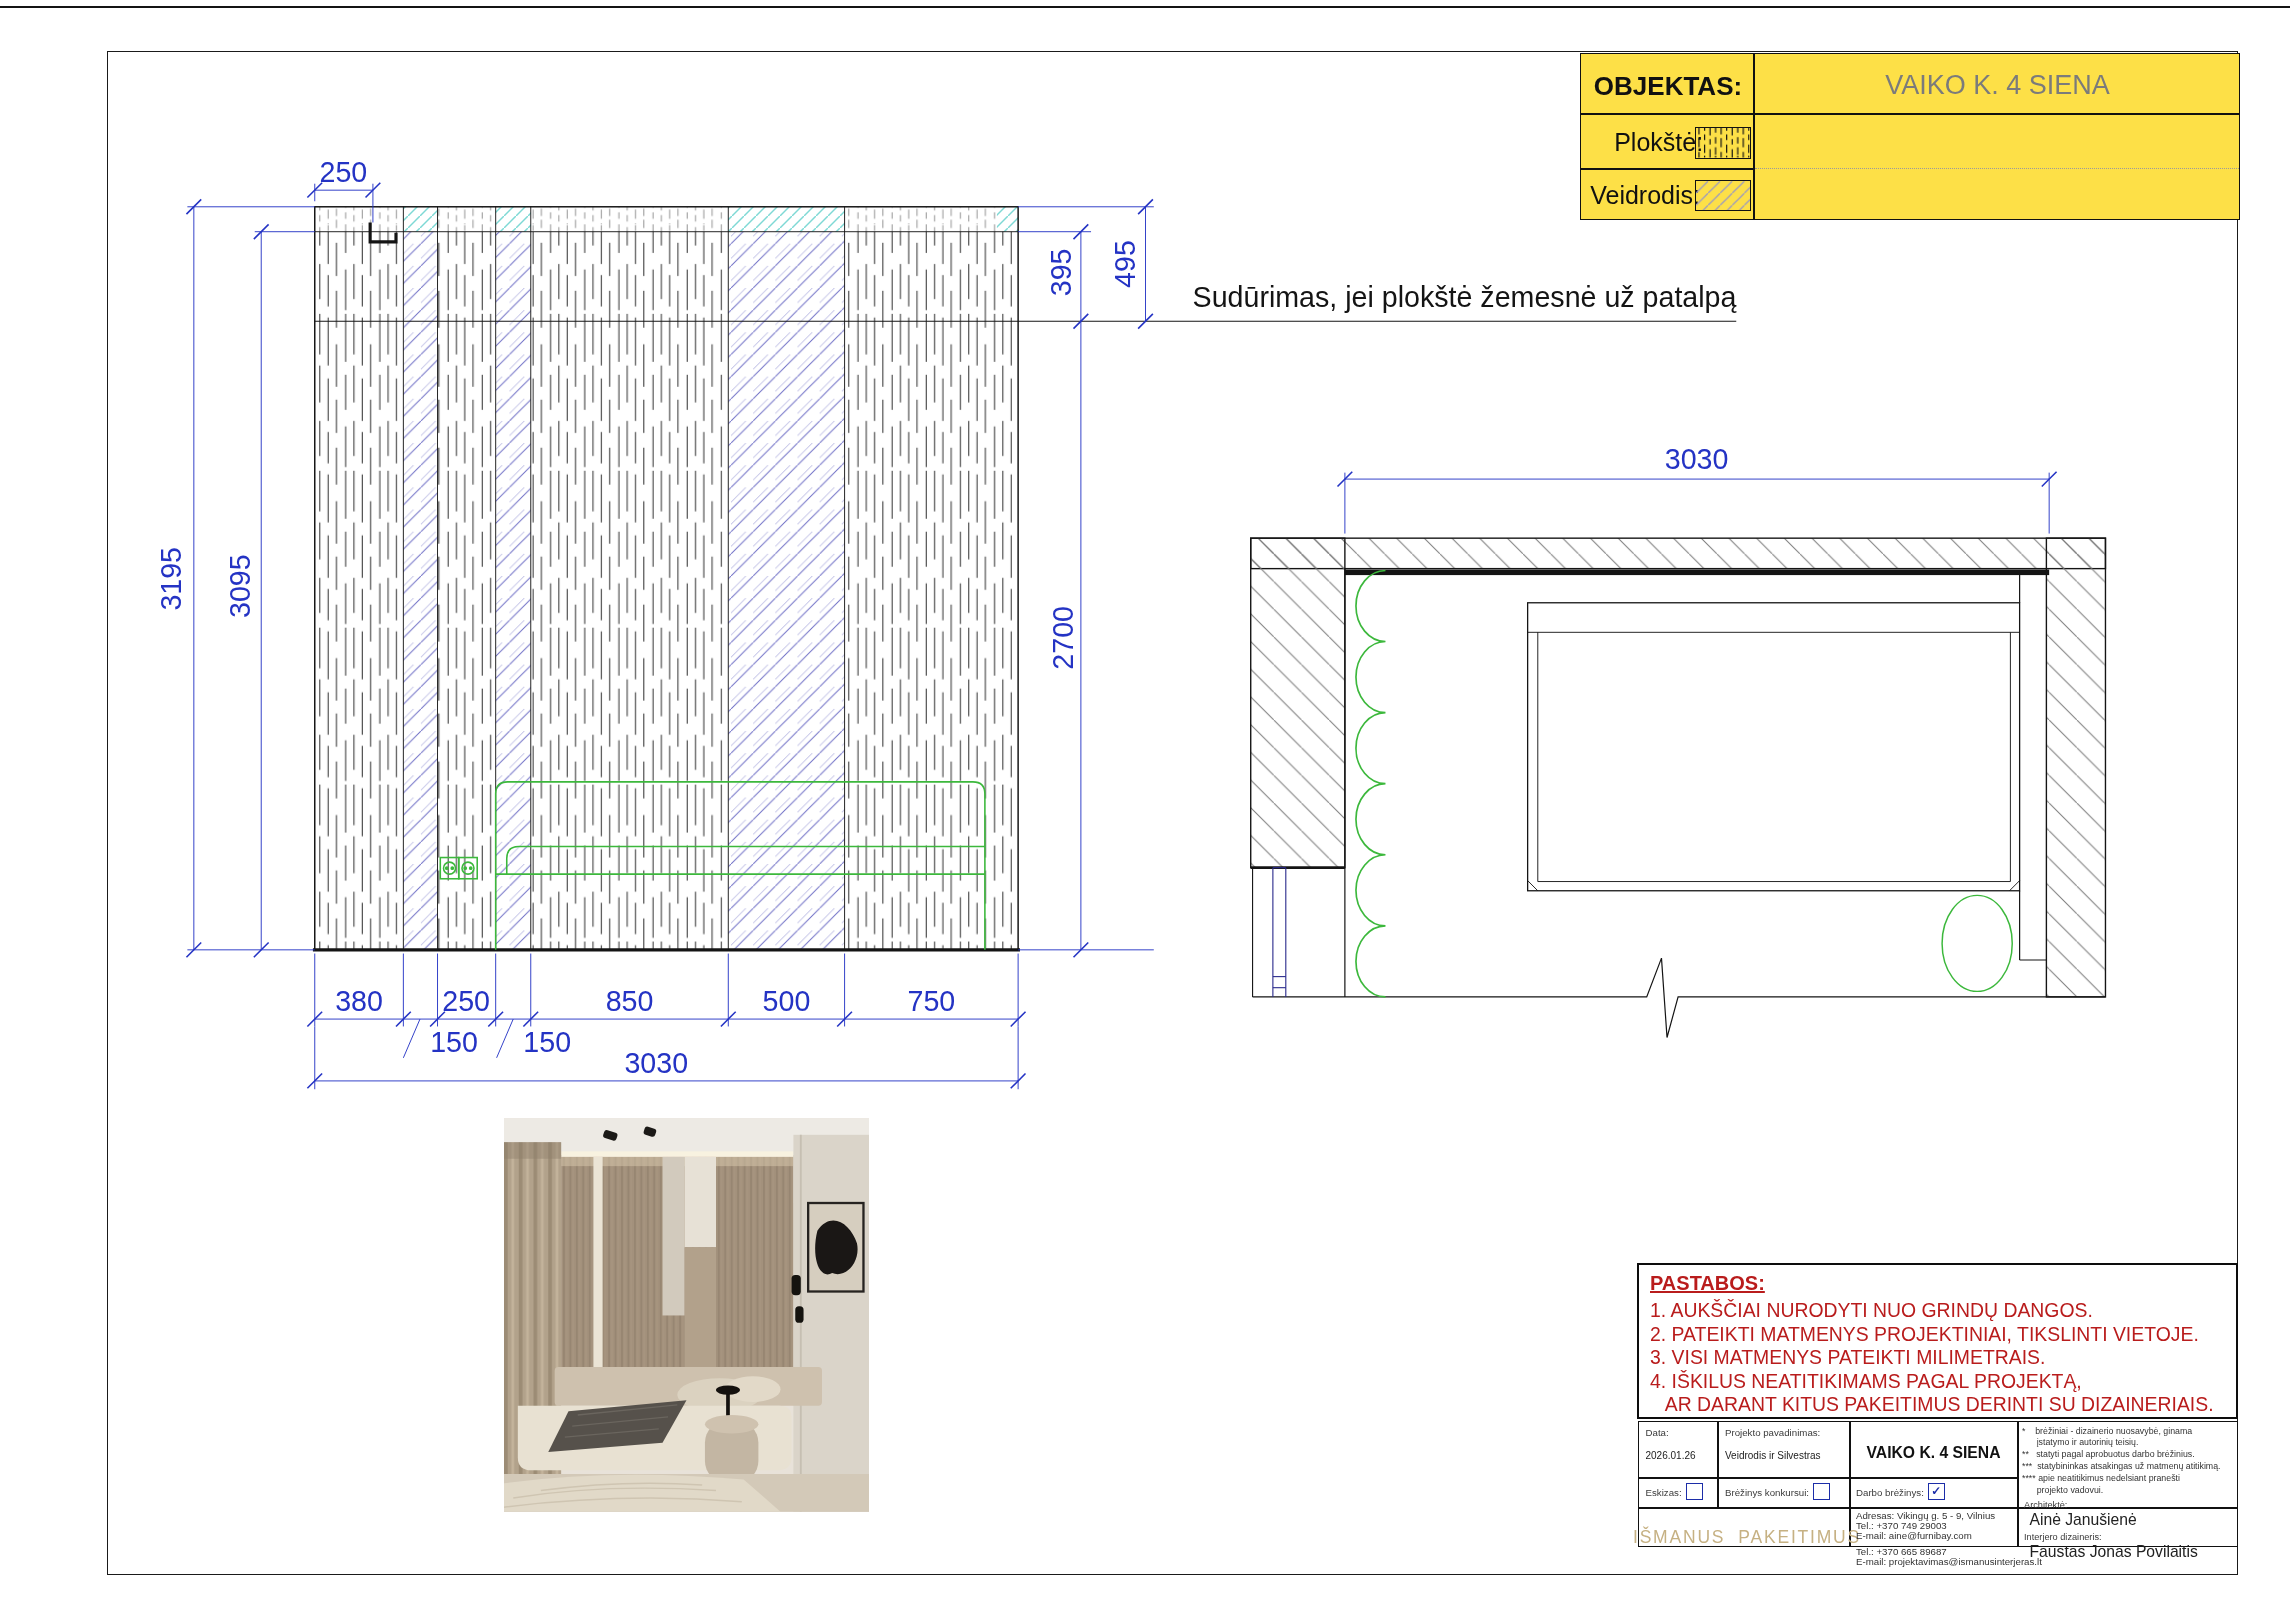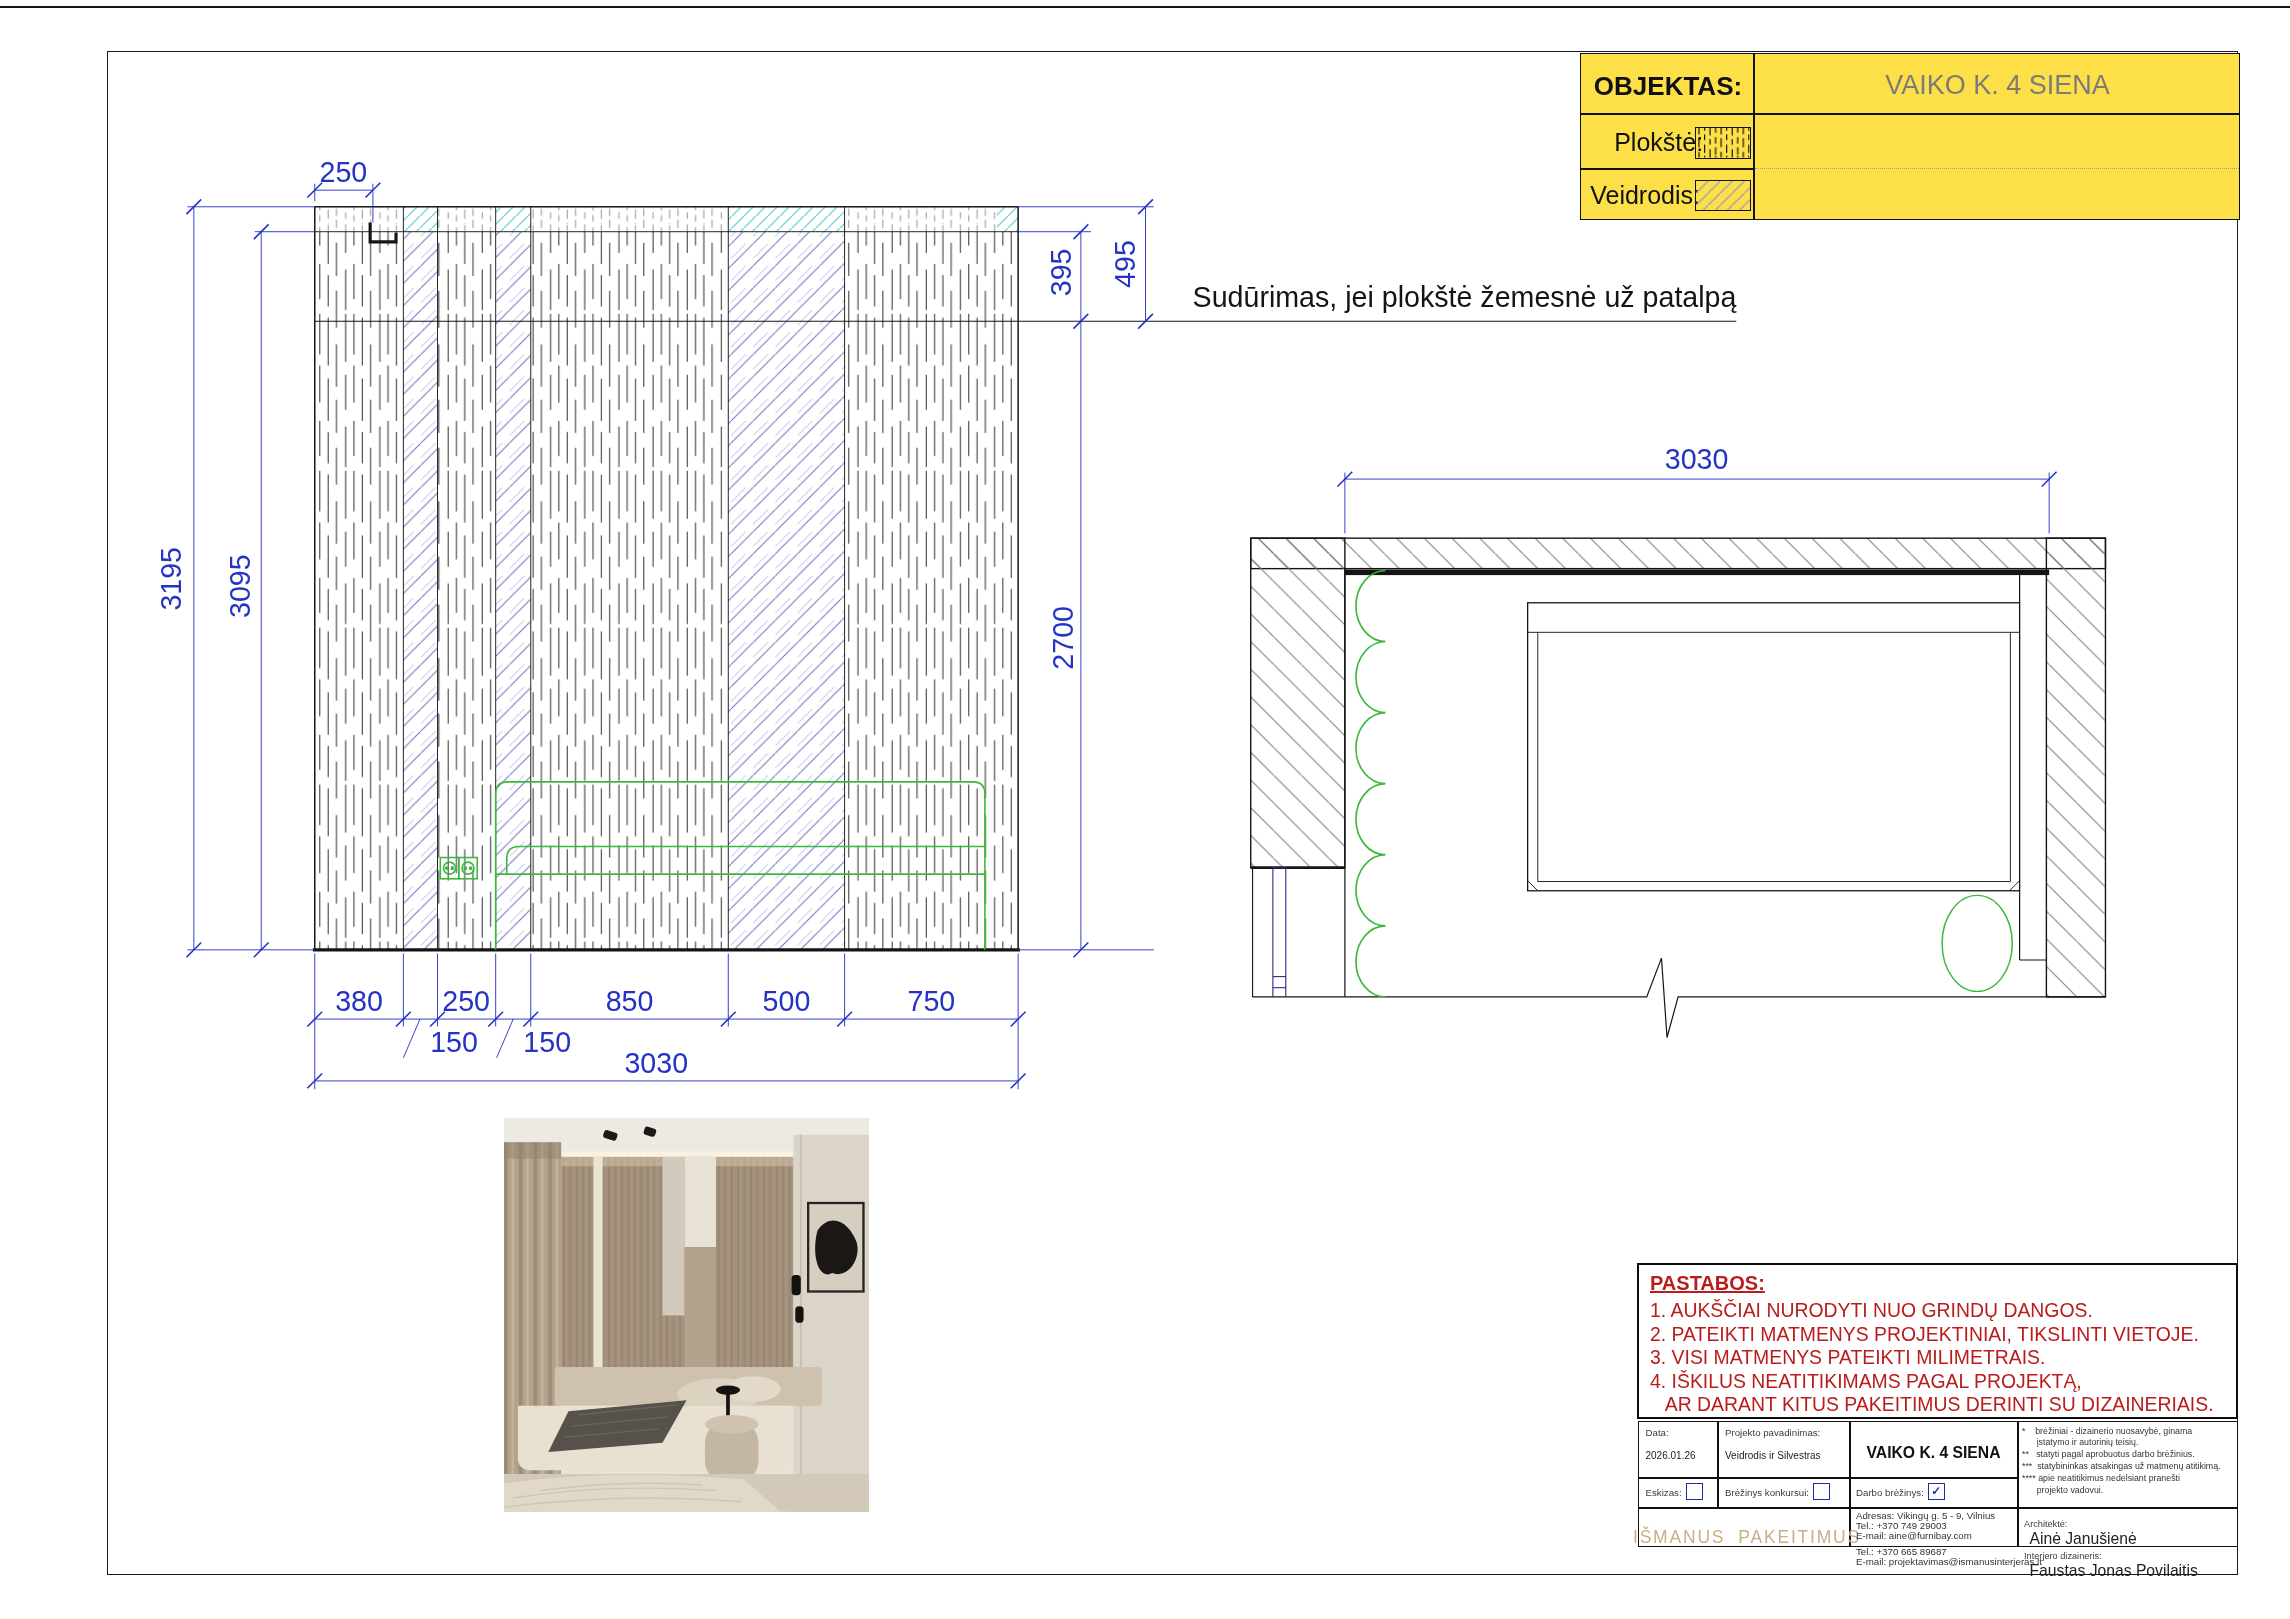--- a/index.html
+++ b/index.html
@@ -37,21 +37,21 @@
   #tb{left:1638px;top:1421px;width:600px;height:126px;border:1.7px solid #111;box-sizing:border-box;background:#fff;}
   .tbl{position:absolute;background:#111;}
   .tb-lab{position:absolute;font-size:9.7px;color:#3a3a3a;}
   .tb-val{position:absolute;font-size:10px;color:#1c1c1c;}
   #tb-title{position:absolute;left:210px;top:22px;width:169px;text-align:center;font-size:15.7px;font-weight:600;color:#111;}
   #tb-legal{position:absolute;left:383px;top:3.7px;font-size:8.8px;line-height:11.8px;color:#333;white-space:pre;}
   .cb{position:absolute;width:14.8px;height:14.8px;border:1.8px solid #1c2da8;text-align:center;line-height:14px;font-size:12px;color:#1c2da8;font-weight:700;}
   #tb-logo{position:absolute;left:11px;top:92px;width:194px;height:46px;display:flex;align-items:center;justify-content:center;gap:6.5px;color:#c6b183;font-size:17.5px;letter-spacing:1.8px;font-weight:500;}
   #tb-addr{position:absolute;left:217px;top:89px;font-size:9.7px;line-height:10px;color:#333;}
   #tb-addr .sp{height:5.5px;}
-  #tb-arch{position:absolute;left:385px;top:97px;color:#222;}
+  #tb-arch{position:absolute;left:385px;top:78px;color:#222;}
   #tb-arch .sm{font-size:9.2px;color:#3a3a3a;}
   #tb-arch .bg{font-size:15.7px;margin:0.9px 0 2.8px 5.5px;}
 
   #photo{left:504px;top:1118px;width:365px;height:394px;}
 </style>
 </head>
 <body>
 
 <div class="abs" id="toprule"></div>
 <div class="abs" id="frame"></div>

